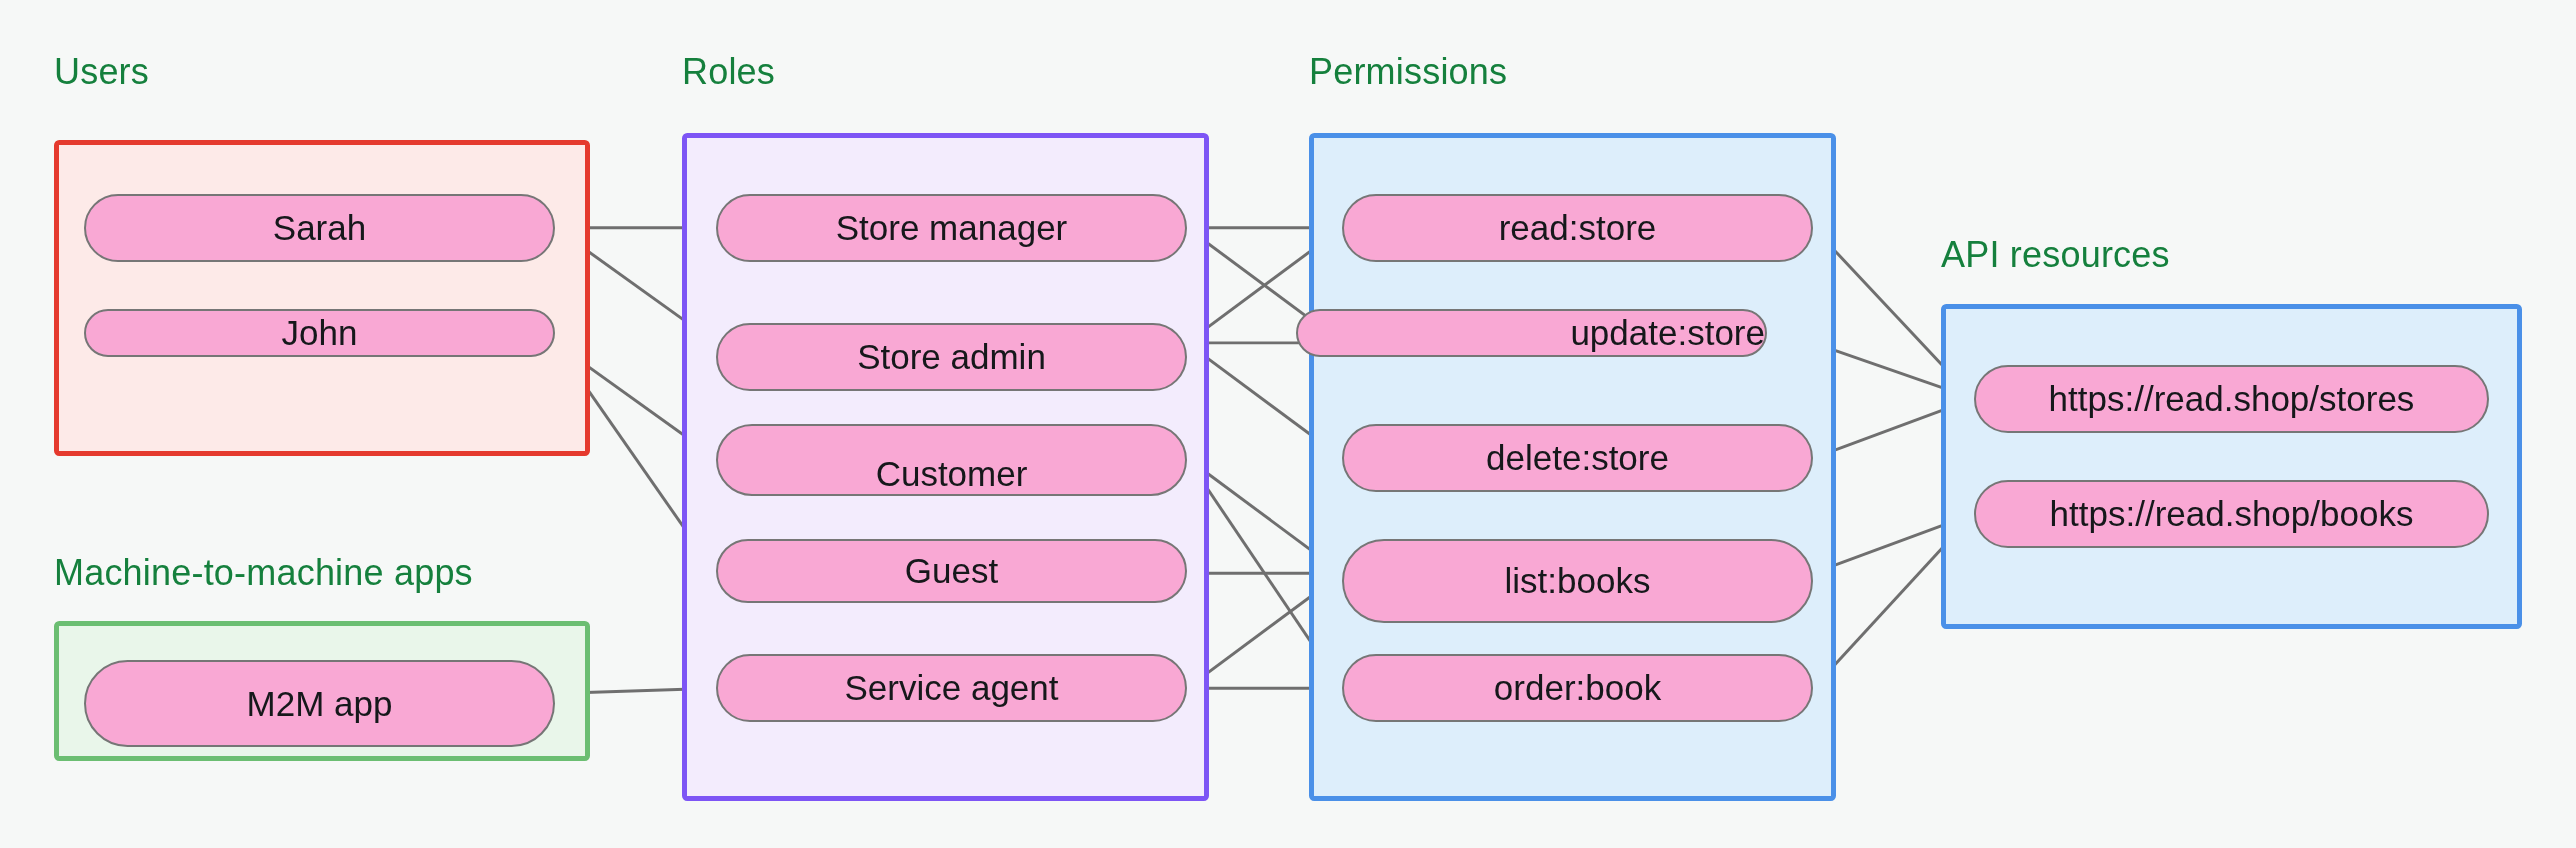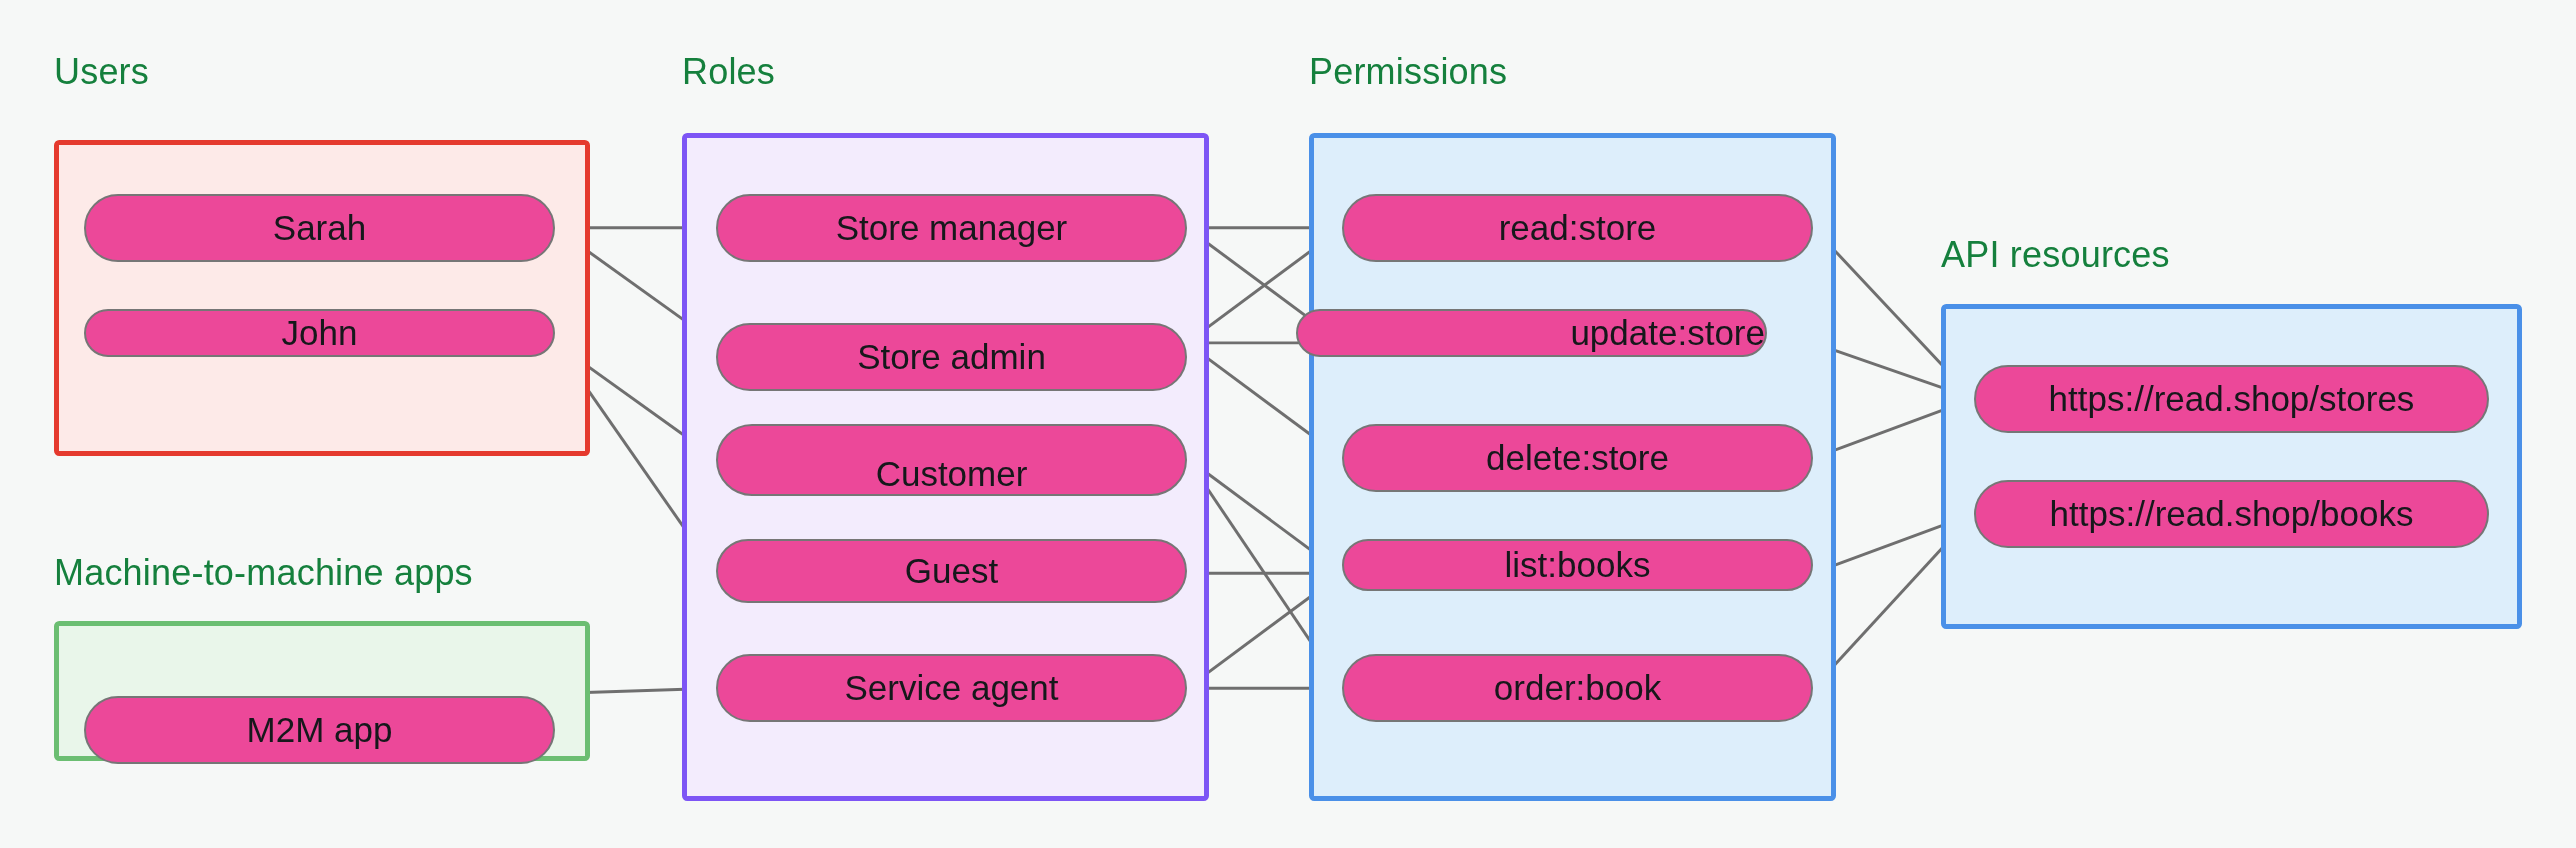--- a/index.html
+++ b/index.html
@@ -17,21 +17,21 @@
     position:absolute;
     font-size:36px;
     color:#15803d;
     letter-spacing:0.2px;
     white-space:nowrap;
   }
 
   
   .node{
     position:absolute;box-sizing:border-box;
-    background:#ec4899;
+    background:#f9a8d4;
     border:2.6px solid #767676;
     border-radius:872px;
     display:flex;align-items:center;justify-content:center;
     font-size:35px;
     color:#16181B;
     white-space:nowrap;
   }
 
   
   #edges{position:absolute;left:0;top:0;width:2576px;height:848px;}
@@ -88,21 +88,21 @@
       <div class="group" style="left: 1941px; top: 304px; width: 581px; height: 325px; border-color: rgb(74, 144, 232); background: rgb(221, 238, 251);"></div>
       <div class="group-label" style="left: 1941px; top: 234px;">API resources</div>
     </div>
   <div id="nodes-layer">
       <div class="node" style="left: 84px; top: 194px; width: 471px; height: 68px;">
         <span>Sarah</span>
       </div>
       <div class="node" style="left: 84px; top: 309px; width: 471px; height: 48px;">
         <span>John</span>
       </div>
-      <div class="node" style="left: 84px; top: 660px; width: 471px; height: 68px; margin-top: 36px;">
+      <div class="node" style="left: 84px; top: 660px; width: 471px; height: 87px;">
         <span>M2M app</span>
       </div>
       <div class="node" style="left: 716px; top: 194px; width: 471px; height: 68px;">
         <span>Store manager</span>
       </div>
       <div class="node" style="left: 716px; top: 323px; width: 471px; height: 68px;">
         <span>Store admin</span>
       </div>
       <div class="node" style="left: 716px; top: 424px; width: 471px; height: 72px; align-items: flex-end;">
         <span>Customer</span>
@@ -115,21 +115,21 @@
       </div>
       <div class="node" style="left: 1342px; top: 194px; width: 471px; height: 68px;">
         <span>read:store</span>
       </div>
       <div class="node" style="left: 1296px; top: 309px; width: 471px; height: 48px; justify-content: flex-end;">
         <span>update:store</span>
       </div>
       <div class="node" style="left: 1342px; top: 424px; width: 471px; height: 68px; text-align: right;">
         <span>delete:store</span>
       </div>
-      <div class="node" style="left: 1342px; top: 539px; width: 471px; height: 52px;">
+      <div class="node" style="left: 1342px; top: 539px; width: 471px; height: 84px;">
         <span>list:books</span>
       </div>
       <div class="node" style="left: 1342px; top: 654px; width: 471px; height: 68px;">
         <span>order:book</span>
       </div>
       <div class="node" style="left: 1974px; top: 365px; width: 515px; height: 68px;">
         <span>https://read.shop/stores</span>
       </div>
       <div class="node" style="left: 1974px; top: 480px; width: 515px; height: 68px;">
         <span>https://read.shop/books</span>

